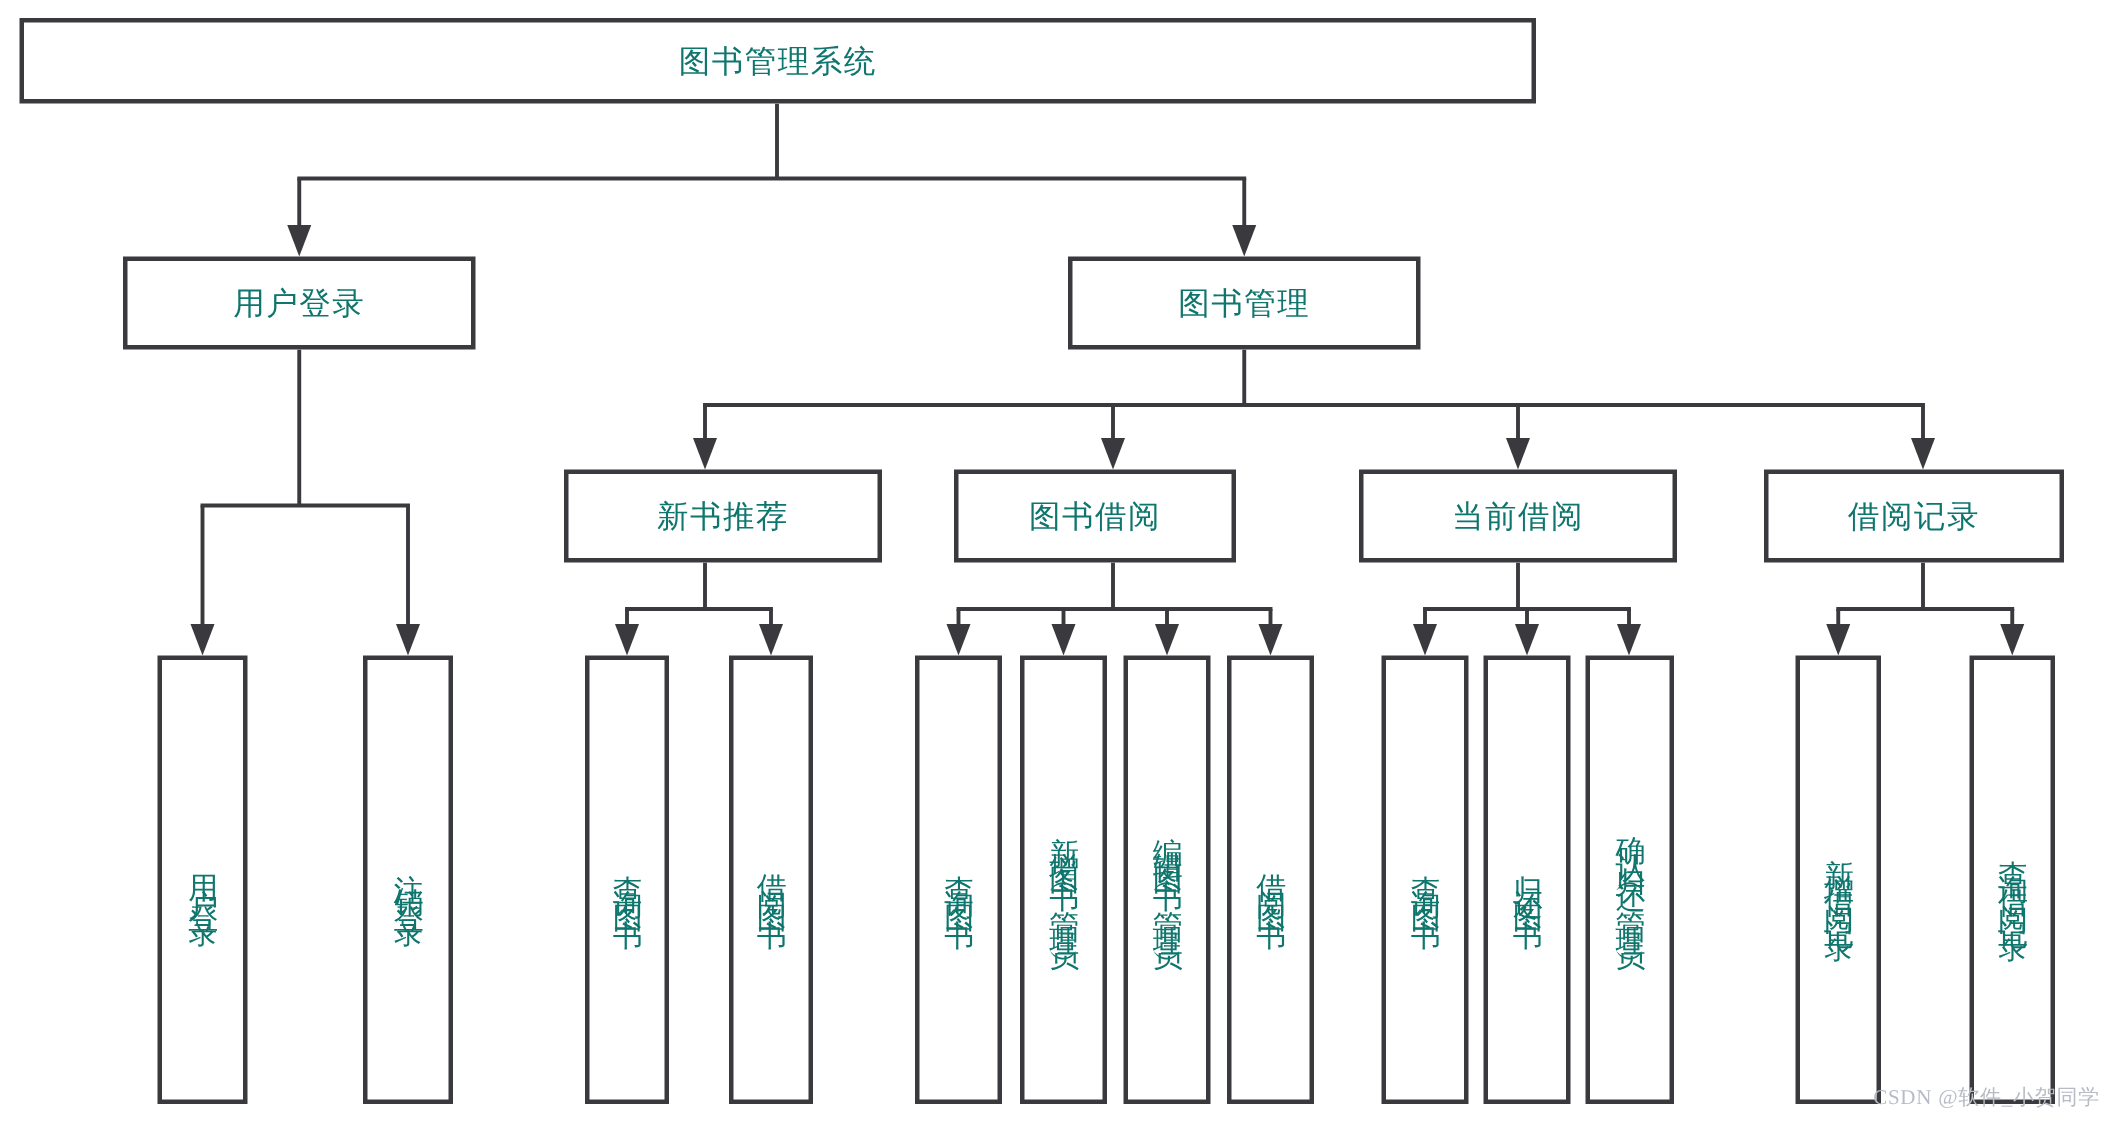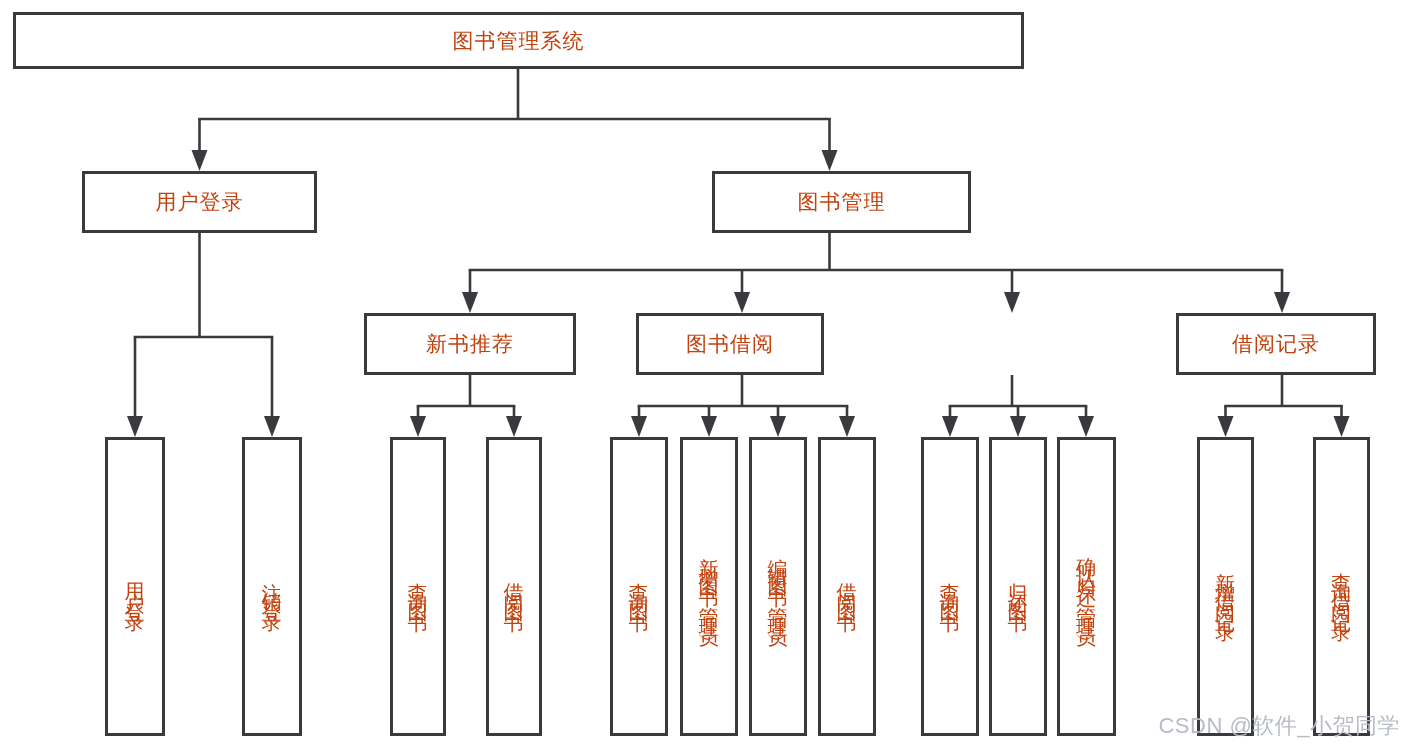--- a/index.html
+++ b/index.html
@@ -23,21 +23,21 @@
   }
   .node {
     position: absolute;
     box-sizing: border-box;
     background: #ffffff;
     border: 3px solid #3a3a3e;
     display: flex;
     align-items: center;
     justify-content: center;
     z-index: 2;
-    color: #c2410c;
+    color: #0f766e;
     text-align: center;
   }
   .hnode {
     height: 57px;
   }
   .hnode .hlabel {
     font-size: 21px;
     letter-spacing: 1px;
     white-space: nowrap;
   }
@@ -52,25 +52,26 @@
     text-orientation: mixed;
     font-size: 20px;
     letter-spacing: 10px;
     line-height: 1;
     white-space: nowrap;
   }
   .watermark {
     position: absolute;
     right: 5px;
     bottom: 6px;
-    font-size: 22px;
+    font-size: 14px;
     color: #b7bbc5;
     z-index: 3;
     letter-spacing: 0.5px;
     white-space: nowrap;
+    font-family: Liberation Serif, serif;
   }
 </style>
 </head>
 <body>
 
 <div class="canvas">
 
   <svg id="connectors" width="1405" height="747">
       <line x1="518" y1="69" x2="518" y2="119" stroke="#3a3a3e" stroke-width="2.6"></line>
       <line x1="198.2" y1="119" x2="830.8" y2="119" stroke="#3a3a3e" stroke-width="2.6"></line>
@@ -126,30 +127,33 @@
       <polygon points="1333.5,416 1349.5,416 1341.5,437" fill="#3a3a3e"></polygon>
     </svg>
 
   <div class="node hnode" style="left:13px;top:12px;width:1011px;">
     <span class="hlabel">图书管理系统</span>
   </div>
 
   <div class="node hnode lvl2" style="left:82px;top:171px;width:235px;">
     <span class="hlabel">用户登录</span>
   </div>
-  <div class="node hnode lvl2" style="left:712px;top:171px;width:259px;">
+  <div class="node hnode lvl2" style="left:712px;top:171px;width:235px;">
     <span class="hlabel">图书管理</span>
   </div>
 
-  <div class="node hnode lvl3" style="left:364px;top:313px;width:212px;">
+  <div class="node hnode lvl3" style="left:376px;top:313px;width:212px;">
     <span class="hlabel">新书推荐</span>
   </div>
   <div class="node hnode lvl3" style="left:636px;top:313px;width:188px;">
     <span class="hlabel">图书借阅</span>
   </div>
+  <div class="node hnode lvl3" style="left:906px;top:313px;width:212px;">
+    <span class="hlabel">当前借阅</span>
+  </div>
   <div class="node hnode lvl3" style="left:1176px;top:313px;width:200px;">
     <span class="hlabel">借阅记录</span>
   </div>
 
   <div class="node vnode" style="left:105px;top:437px;width:60px;">
     <span class="vlabel">用户登录</span>
   </div>
   <div class="node vnode" style="left:242px;top:437px;width:60px;">
     <span class="vlabel">注销登录</span>
   </div>

